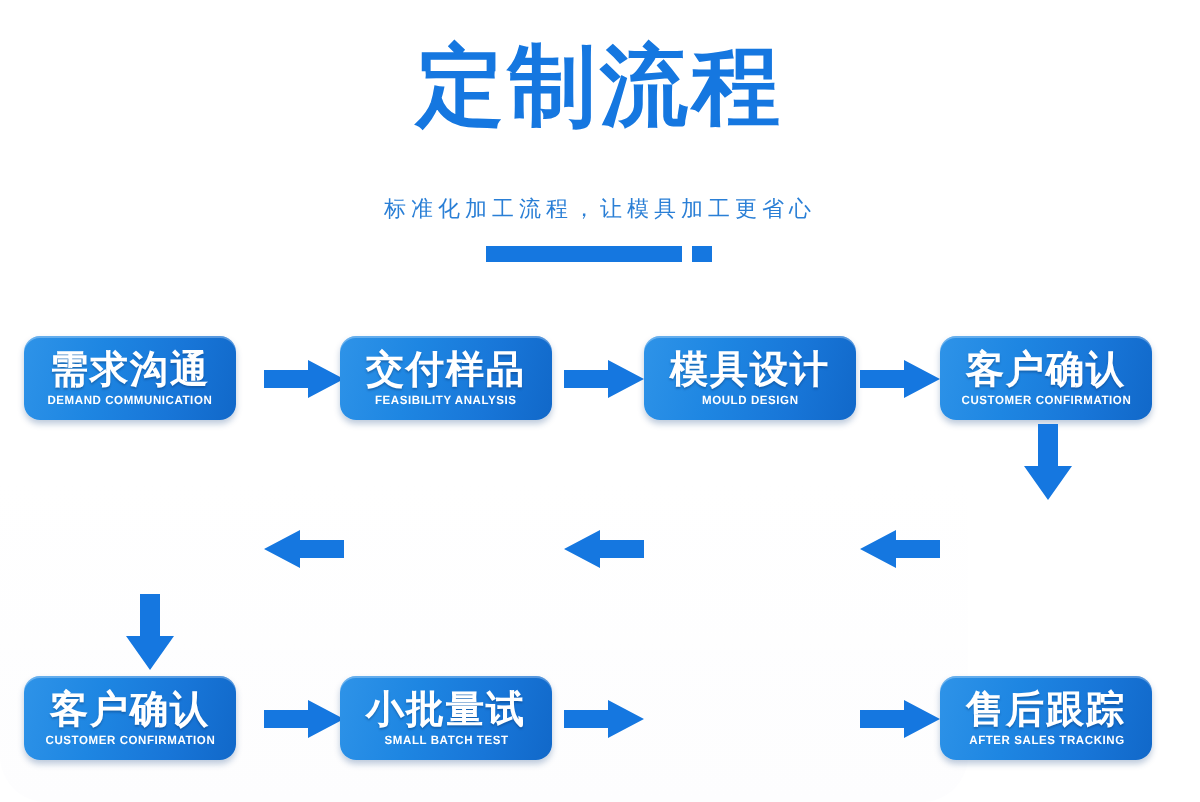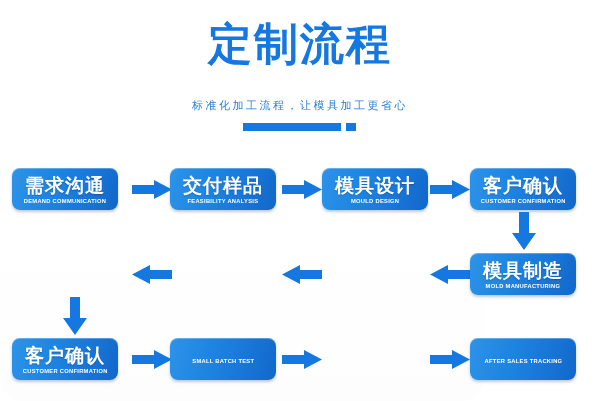--- a/index.html
+++ b/index.html
@@ -229,24 +229,20 @@
       </svg>
     </div>
 
 
     <div class="harrow ha-3">
       <svg width="40" height="19" viewBox="0 0 40 19">
         <path d="M40,5 L18,5 L18,0 L0,9.5 L18,19 L18,14 L40,14 Z" fill="#1577e0"></path>
       </svg>
     </div>
 
-    <div class="node col-4">
-      <span class="cn">模具制造</span>
-      <span class="en">MOLD MANUFACTURING</span>
-    </div>
   </div>
 
   <div class="varrow va-left">
     <svg width="24" height="38" viewBox="0 0 24 38">
       <path d="M7,0 L17,0 L17,21 L24,21 L12,38 L0,21 L7,21 Z" fill="#1577e0"></path>
     </svg>
   </div>
 
   <div class="row row-3">
 
@@ -255,34 +251,36 @@
       <span class="en">CUSTOMER CONFIRMATION</span>
     </div>
 
     <div class="harrow ha-1">
       <svg width="40" height="19" viewBox="0 0 40 19">
         <path d="M0,5 L22,5 L22,0 L40,9.5 L22,19 L22,14 L0,14 Z" fill="#1577e0"></path>
       </svg>
     </div>
 
     <div class="node col-2">
+      <span class="cn">小批量试</span>
       <span class="en">SMALL BATCH TEST</span>
     </div>
 
     <div class="harrow ha-2">
       <svg width="40" height="19" viewBox="0 0 40 19">
         <path d="M0,5 L22,5 L22,0 L40,9.5 L22,19 L22,14 L0,14 Z" fill="#1577e0"></path>
       </svg>
     </div>
 
 
     <div class="harrow ha-3">
       <svg width="40" height="19" viewBox="0 0 40 19">
         <path d="M0,5 L22,5 L22,0 L40,9.5 L22,19 L22,14 L0,14 Z" fill="#1577e0"></path>
       </svg>
     </div>
 
     <div class="node col-4">
+      <span class="cn">售后跟踪</span>
       <span class="en">AFTER SALES TRACKING</span>
     </div>
   </div>
 
 </div>
 
 </body></html>

